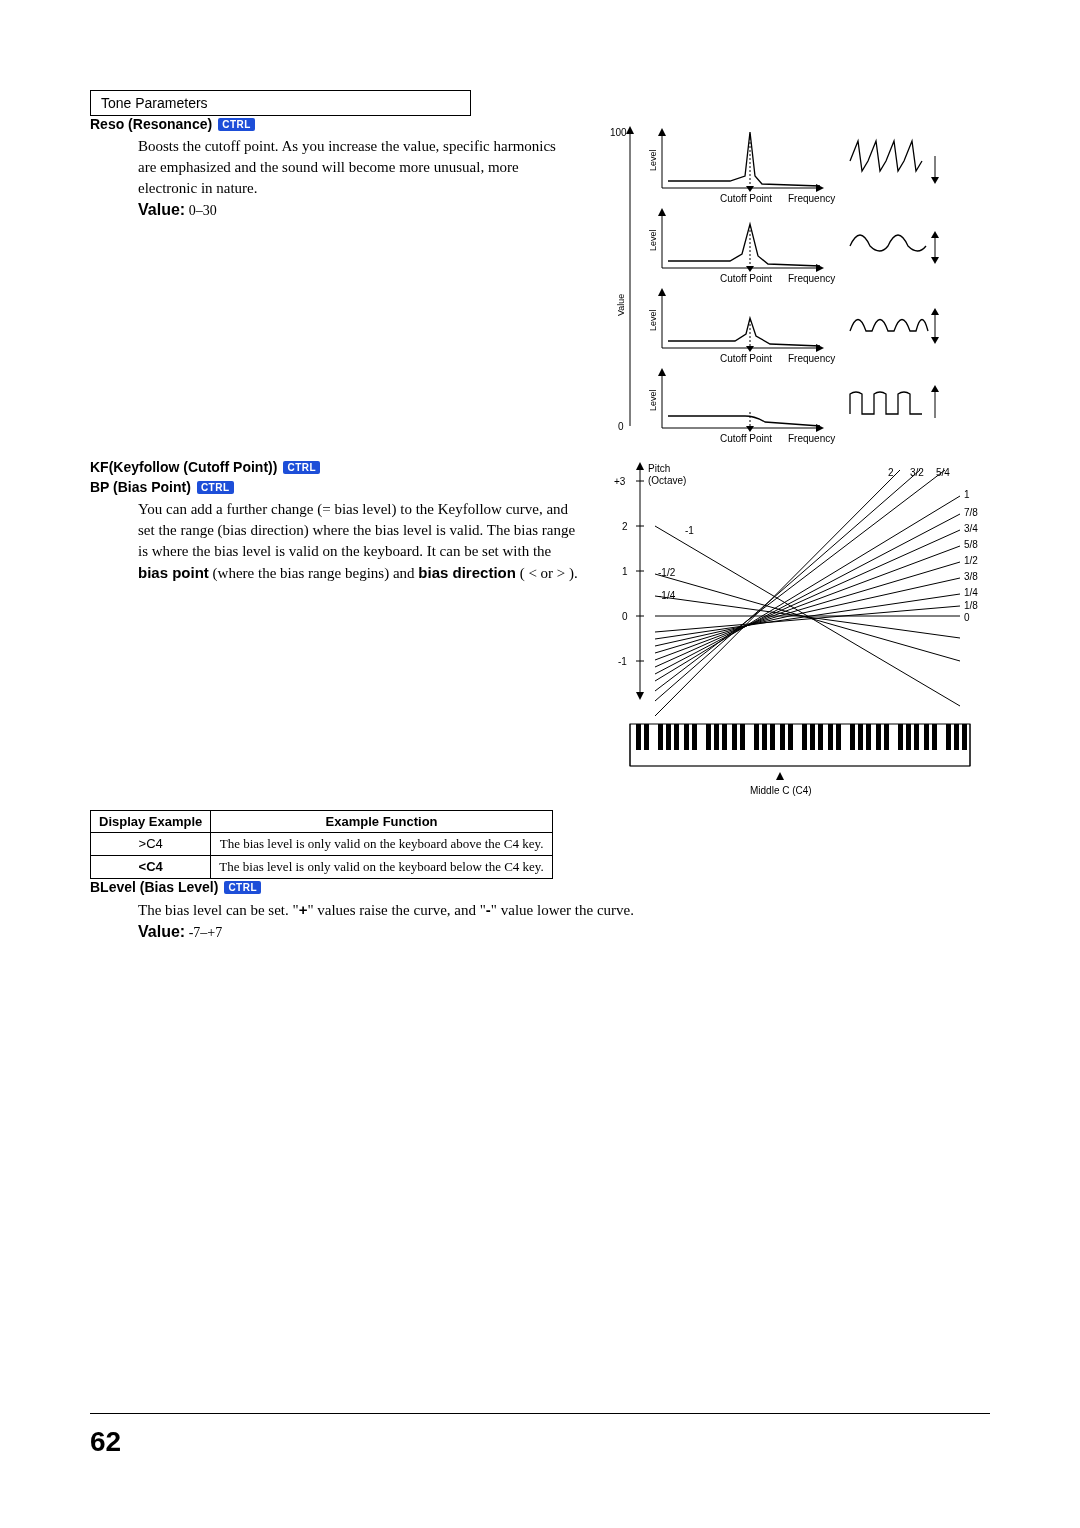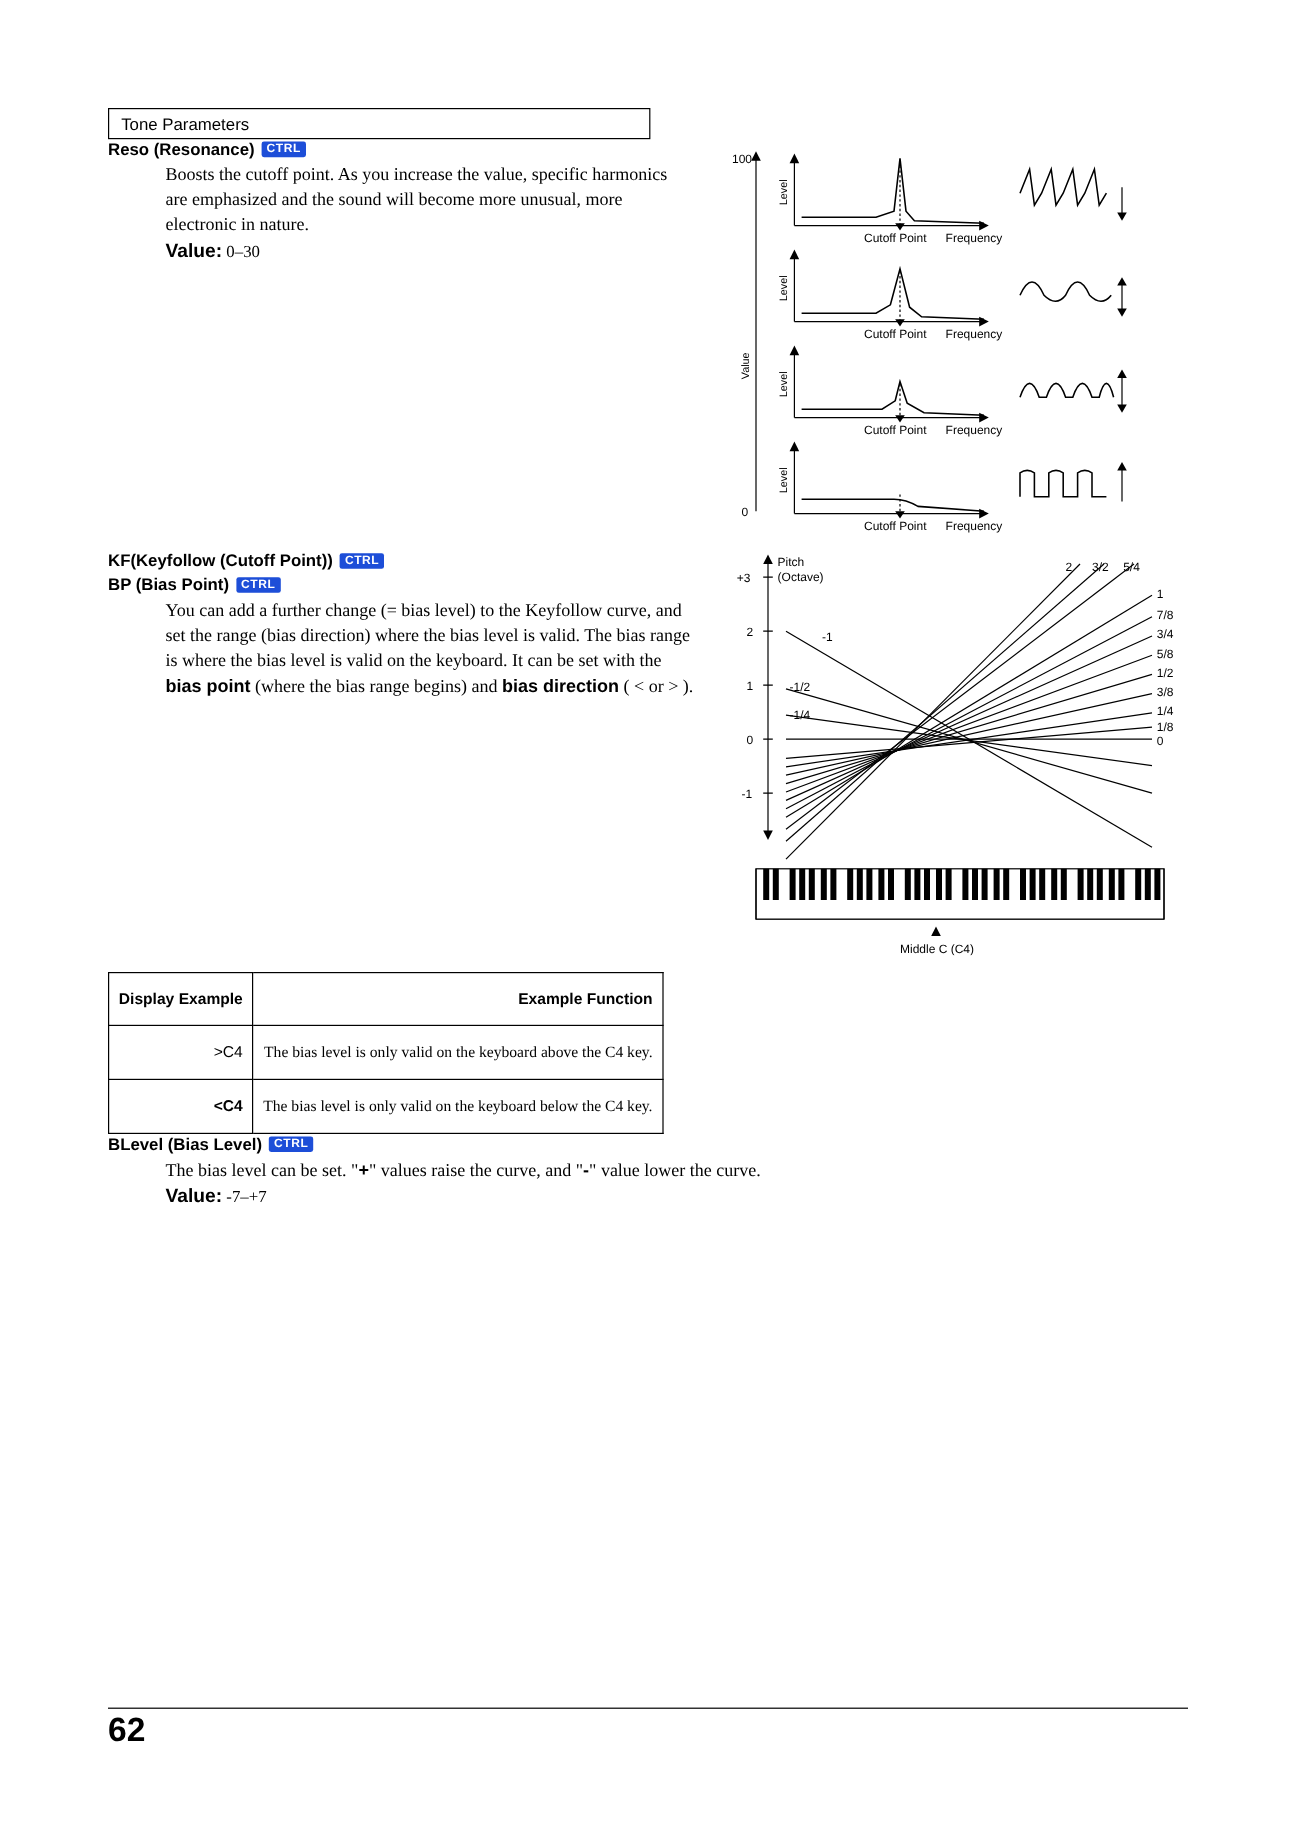--- a/index.html
+++ b/index.html
@@ -10,21 +10,21 @@
     font-family: "Times New Roman", serif;
     position: relative;
     padding: 90px 90px 0 90px;
   }
   .header-box {
     border: 1px solid #000;
     padding: 4px 10px;
     font-family: Arial, Helvetica, sans-serif;
     font-size: 14px;
     display: inline-block;
-    width: 452px;
+    width: 381px;
   }
   .section-heading {
     font-family: Arial, Helvetica, sans-serif;
     font-weight: bold;
     font-size: 14px;
     margin-bottom: 4px;
     display: flex;
     align-items: center;
     gap: 6px;
   }
@@ -62,40 +62,40 @@
   .chart-box { position: relative; }
   svg { display: block; }
   .table-wrap { margin-top: 14px; }
   table {
     border-collapse: collapse;
     font-size: 13px;
     margin-left: 0;
   }
   th, td {
     border: 1px solid #000;
-    padding: 14px 8px;
-    text-align: right;
+    padding: 3px 8px;
+    text-align: center;
     vertical-align: top;
   }
   th {
     font-family: Arial, Helvetica, sans-serif;
     font-weight: bold;
     font-size: 13px;
     background: #fff;
   }
   .page-num {
     position: absolute;
     left: 90px;
     bottom: 70px;
     font-family: Arial, Helvetica, sans-serif;
     font-weight: bold;
     font-size: 28px;
     border-top: 1px solid #000;
     width: 900px;
-    padding-top: 2px;
+    padding-top: 12px;
   }
   .svg-text { font-family: Arial, Helvetica, sans-serif; font-size: 10px; }
   .svg-text-v { font-family: Arial, Helvetica, sans-serif; font-size: 9px; }
   .kf-spacer { height: 240px; }
 </style>
 </head>
 <body>
 
 
 

